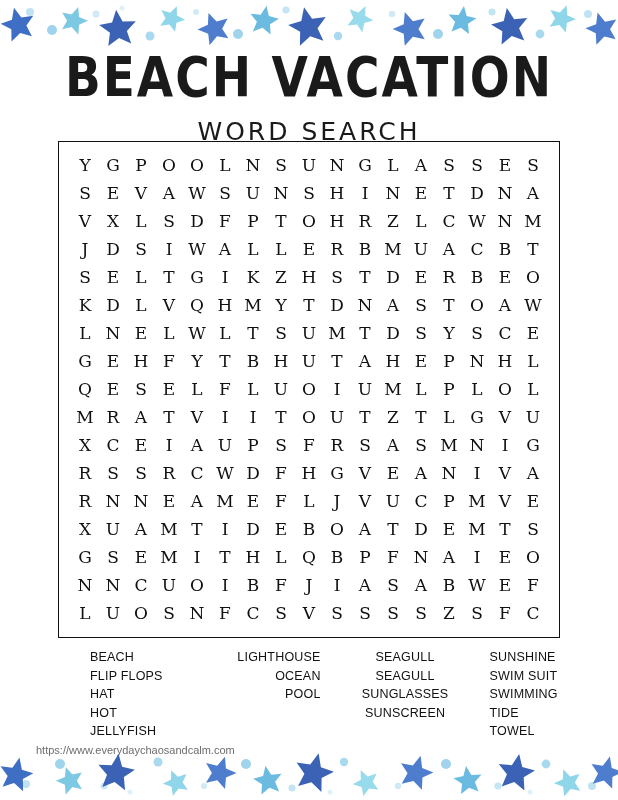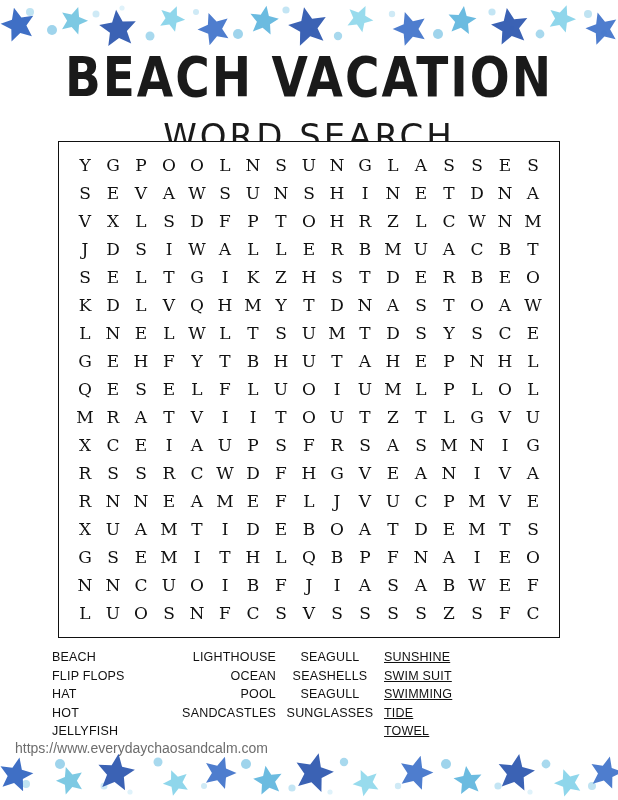--- a/index.html
+++ b/index.html
@@ -42,21 +42,21 @@
     font-weight: bold;
     letter-spacing: 2px;
     color: #1a1a1a;
     margin: 0;
     line-height: 1.05;
     transform: scaleY(1.18);
     transform-origin: top center;
   }
   .sub-title {
     font-family: "DejaVu Sans", sans-serif;
-    font-size: 34px;
+    font-size: 25px;
     letter-spacing: 3px;
     color: #1a1a1a;
     margin: 22px 0 0 0;
     line-height: 1;
   }
 
   
   .grid-box {
     position: absolute;
     top: 141px;
@@ -91,35 +91,36 @@
     width: 520px;
     display: flex;
     justify-content: flex-start;
   }
   .word-col {
     font-family: "Liberation Sans", sans-serif;
     font-size: 12.5px;
     color: #111;
     line-height: 18.5px;
     letter-spacing: 0.2px;
+    margin-left: 38px;
   }
   .word-col.c0 { width: 96px; }
   .word-col.c1 { width: 128px; text-align: right; }
   .word-col.c2 { width: 108px; text-align: center; }
-  .word-col.c3 { width: 96px; text-decoration: underline; }
+  .word-col.c3 { width: 96px; }
   .word-col.c4 { width: 92px; }
   .word-col div { white-space: nowrap; }
 
   
   .footer-url {
     position: absolute;
-    left: 15px;
+    left: 36px;
     bottom: 44px;
     font-family: "Liberation Sans", sans-serif;
-    font-size: 14px;
+    font-size: 11px;
     color: #6d6d6d;
   }
 </style>
 </head>
 <body>
 
 <div class="deco-band deco-top">
   <svg width="618" height="52" viewBox="0 0 618 52" xmlns="http://www.w3.org/2000/svg">
     <defs>
       <g id="star-a">
@@ -527,27 +528,26 @@
       <div>BEACH</div>
       <div>FLIP FLOPS</div>
       <div>HAT</div>
       <div>HOT</div>
       <div>JELLYFISH</div>
     </div>
   <div class="word-col c1">
       <div>LIGHTHOUSE</div>
       <div>OCEAN</div>
       <div>POOL</div>
-      <div>SANDCASTLES</div>
     </div>
   <div class="word-col c2">
       <div>SEAGULL</div>
-      <div>SEASHELLS</div>
       <div>SEAGULL</div>
       <div>SUNGLASSES</div>
+      <div>SUNSCREEN</div>
     </div>
   <div class="word-col c3">
       <div>SUNSHINE</div>
       <div>SWIM SUIT</div>
       <div>SWIMMING</div>
       <div>TIDE</div>
       <div>TOWEL</div>
     </div>
 </div>
 

